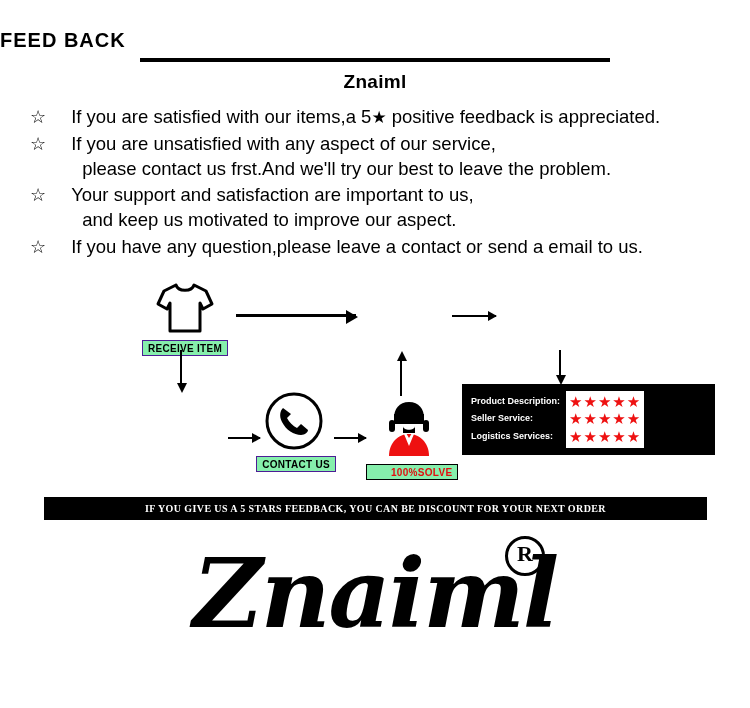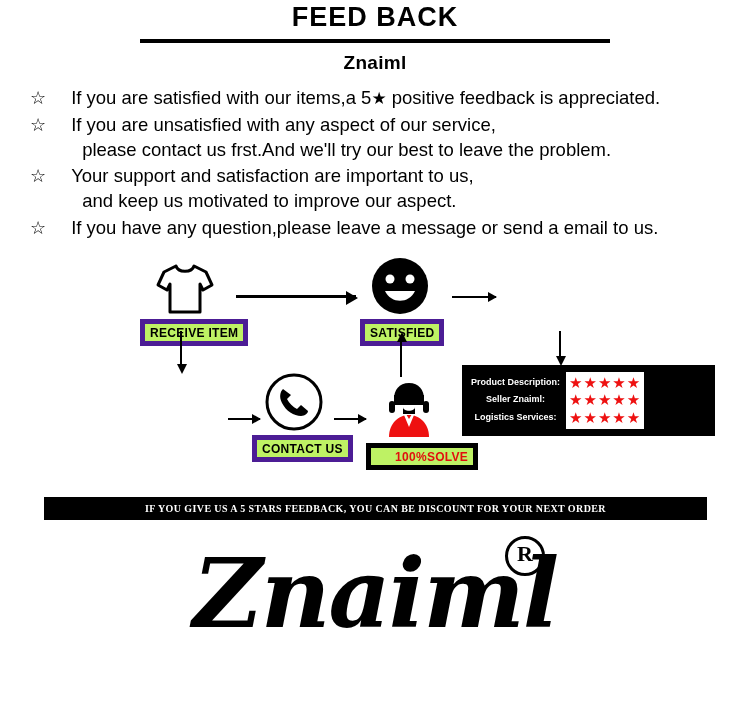--- a/index.html
+++ b/index.html
@@ -17,25 +17,24 @@
   }
   .page {
     position: relative;
     width: 750px;
     height: 708px;
     box-sizing: border-box;
   }
 
   
   .header-title {
-    text-align: center;
-    font-size: 27px;
+    font-size: 20px;
     font-weight: bold;
     letter-spacing: 1px;
-    padding-top: 4px;
+    padding-top: 30px;
     line-height: 1;
   }
   .header-rule {
     width: 470px;
     height: 4px;
     background: #000;
     margin: 8px auto 0 auto;
   }
   .brand-sub {
     text-align: center;
@@ -81,27 +80,27 @@
     position: relative;
     width: 750px;
     height: 240px;
     margin-top: 12px;
   }
   .node {
     position: absolute;
     text-align: center;
   }
   .cap {
-    border: 5px solid #4c1d95;
-    font-size: 12px;
+    border: 1px solid #4c1d95;
+    font-size: 10px;
     font-weight: bold;
     letter-spacing: 0.3px;
     padding: 2px 5px 1px 5px;
     display: inline-block;
-    background: #bef264;
+    background: #86efac;
     white-space: nowrap;
   }
   .cap.red {
     color: #e10f0f;
     border-color: #000;
     padding-left: 24px;
   }
   .arrow-h {
     position: absolute;
     height: 0;
@@ -160,21 +159,21 @@
     background: #000;
     color: #fff;
     padding: 7px 8px 7px 9px;
     display: flex;
     align-items: center;
   }
   .rating-labels {
     font-size: 9px;
     font-weight: bold;
     line-height: 1.95;
-    text-align: center;
+    text-align: left;
     padding-right: 6px;
   }
   .rating-stars {
     background: #fff;
     padding: 2px 3px;
   }
   .rating-stars .row {
     color: #ee1111;
     font-size: 15px;
     line-height: 1.18;
@@ -266,46 +265,37 @@
       <span class="star">☆</span>
       <span class="txt">
         <span>Your support and satisfaction are important to us,</span>
         <span class="line2">and keep us motivated to improve our aspect.</span>
       </span>
     </div>
 
     <div class="bullet">
       <span class="star">☆</span>
       <span class="txt">
-        <span>If you have any question,please leave a message or send a email to us.</span>
+        <span>If you have any question,please leave a contact or send a email to us.</span>
       </span>
     </div>
 
   </div>
 
   <div class="flow">
 
     <div class="node" style="left:140px; top:10px; width:90px;">
       <svg width="58" height="52" viewBox="0 0 58 52" style="display:block;margin:0 auto 4px auto;">
         <path d="M20 3 L8 9 L2 22 L11 27 L14 21 L14 49 L44 49 L44 21 L47 27 L56 22 L50 9 L38 3 C36 10 22 10 20 3 Z" fill="none" stroke="#000" stroke-width="3" stroke-linejoin="round"></path>
       </svg>
       <span class="cap">RECEIVE ITEM</span>
     </div>
 
     <div class="arrow-h" style="left:236px; top:42px; width:120px;"></div>
 
-    <div class="node" style="left:360px; top:4px; width:80px;">
-      <svg width="58" height="58" viewBox="0 0 58 58" style="display:block;margin:0 auto 4px auto;">
-        <circle cx="29" cy="29" r="28" fill="#000"></circle>
-        <circle cx="19" cy="22" r="4.5" fill="#fff"></circle>
-        <circle cx="39" cy="22" r="4.5" fill="#fff"></circle>
-        <path d="M14 34 C20 47 38 47 44 34 Z" fill="#fff"></path>
-      </svg>
-      <span class="cap">SATISFIED</span>
-    </div>
 
     <div class="arrow-h thin" style="left:452px; top:43px; width:44px;"></div>
 
 
     <div class="arrow-v" style="left:180px; top:78px; height:34px;"></div>
 
 
     <div class="arrow-h thin" style="left:228px; top:165px; width:32px;"></div>
 
     <div class="node" style="left:252px; top:120px; width:84px;text-align:right;">
@@ -331,21 +321,21 @@
       <span class="cap red">100%SOLVE</span>
     </div>
 
     <div class="arrow-v up" style="left:400px; top:88px; height:36px;"></div>
 
     <div class="arrow-v" style="left:559px; top:78px; height:26px;"></div>
 
     <div class="rating-panel" style="left:462px; top:112px; width:236px;">
       <div class="rating-labels">
         <div>Product Description:</div>
-        <div>Seller Znaiml:</div>
+        <div>Seller Service:</div>
         <div>Logistics Services:</div>
       </div>
       <div class="rating-stars">
         <div class="row">★★★★★</div>
         <div class="row">★★★★★</div>
         <div class="row">★★★★★</div>
       </div>
     </div>
 
   </div>

